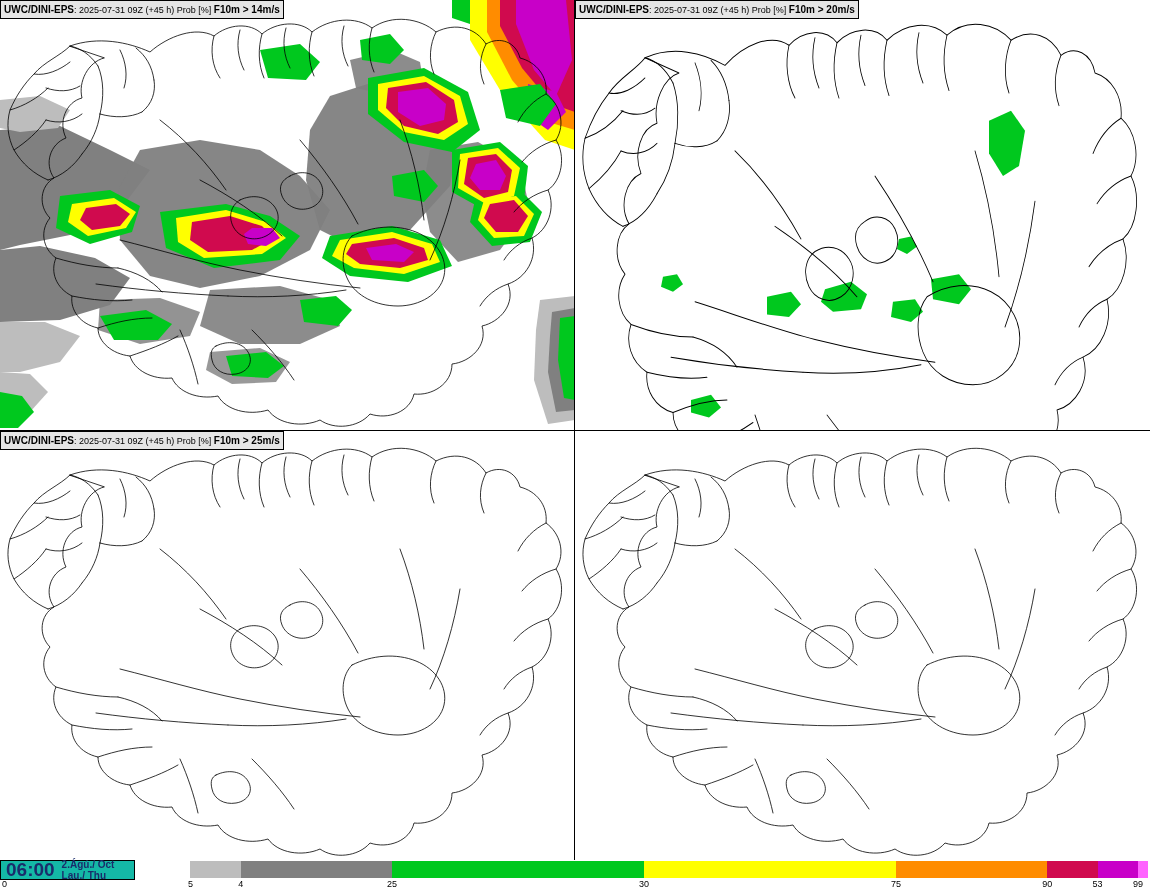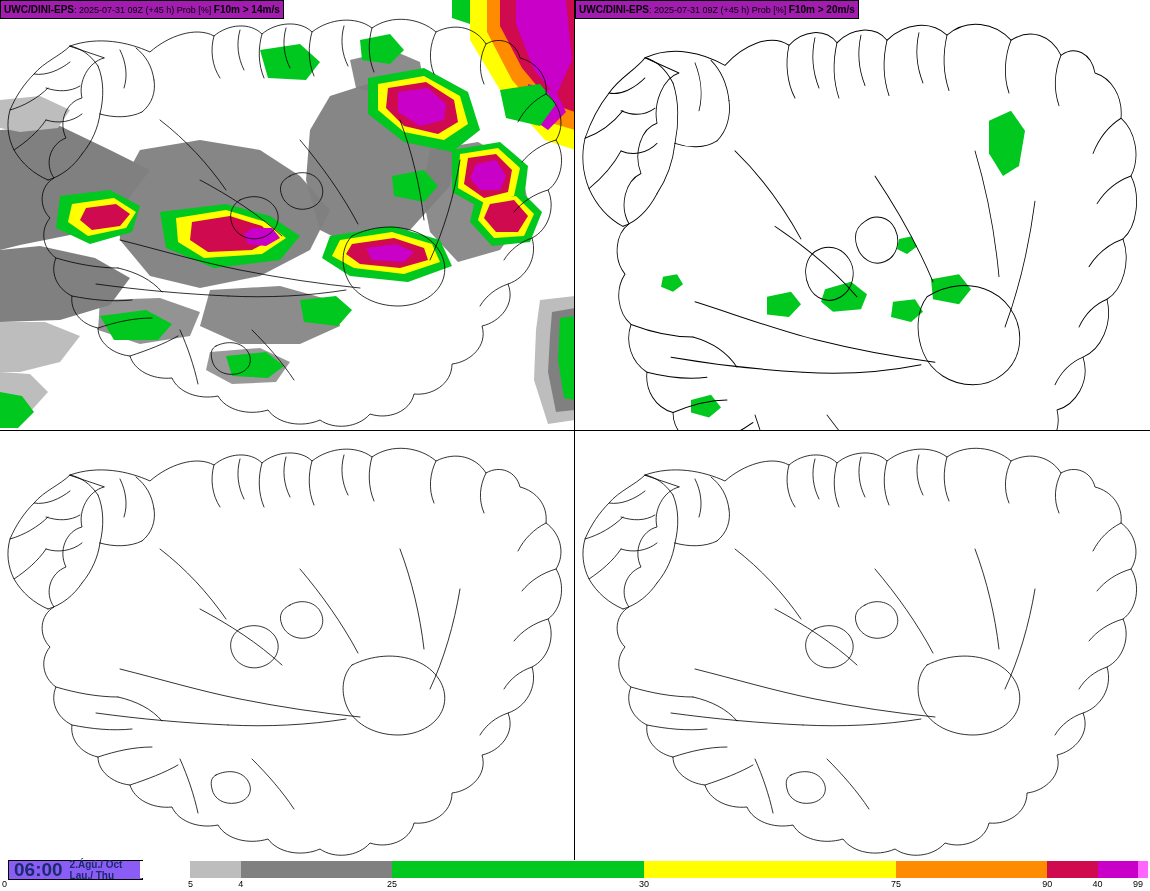--- a/index.html
+++ b/index.html
@@ -9,33 +9,33 @@
 
   .panel{position:absolute;background:#ffffff;overflow:hidden;}
   .p0{left:0;top:0;width:575px;height:431px;}
   .p1{left:575px;top:0;width:575px;height:542px;}
   .p2{left:0;top:431px;width:575px;height:429px;}
   .p3{left:575px;top:431px;width:575px;height:429px;}
 
   .vdiv{position:absolute;left:574px;top:0;width:1px;height:860px;background:#000;}
   .hdiv{position:absolute;left:0;top:430px;width:1150px;height:1px;background:#000;}
 
-  .hdr{position:absolute;left:0;top:0;background:#a21caf;border:1px solid #000;
+  .hdr{position:absolute;left:0;top:0;background:#e5e5e5;border:1px solid #000;
        padding:1px 3px 2px 3px;white-space:nowrap;z-index:40;line-height:11px;}
   .hdr .model{font-size:10px;font-weight:bold;color:#000;}
   .hdr .meta{font-size:9px;color:#000;}
   .hdr .thr{font-size:10px;font-weight:bold;color:#000;}
 
   .mapwrap{position:absolute;left:0;top:0;width:100%;height:100%;}
   .mapsvg{position:absolute;left:0;top:0;width:100%;height:100%;display:block;}
 
   
   .bottom{position:absolute;left:0;top:860px;width:1150px;height:31px;background:#ffffff;}
-  .timebox{position:absolute;left:8px;top:0;width:135px;height:20px;border:1px solid #000;
-           box-sizing:border-box;background:#8b5cf6;display:flex;align-items:center;}
+  .timebox{position:absolute;left:0;top:0;width:135px;height:20px;border:1px solid #000;
+           box-sizing:border-box;background:#14b8a6;display:flex;align-items:center;}
   .timebox .clock{font-size:19px;font-weight:bold;color:#1a2c6b;padding-left:5px;letter-spacing:0px;}
   .timebox .dates{font-size:10px;color:#1a2c6b;font-weight:bold;line-height:11px;padding-left:7px;}
 
   .cbarwrap{position:absolute;left:140px;top:0;width:1008px;height:31px;}
   .cbar{position:absolute;left:0;top:1px;width:1008px;height:17px;display:flex;}
   .cbar div{height:100%;}
   .cticks{position:absolute;left:0;top:19px;width:1008px;height:12px;}
   .cticks span{position:absolute;font-size:9px;color:#000;transform:translateX(-50%);}
   .zerolab{position:absolute;left:2px;top:19px;font-size:9px;color:#000;}
 </style>
@@ -334,20 +334,23 @@
             <path d="M130,356 C148,350 164,344 178,336"></path>
             <path d="M352,236 C372,226 396,224 416,232 C436,240 448,258 444,276
                      C440,294 420,306 398,306 C376,306 356,296 348,280 C340,264 342,246 352,236 Z"></path>
             <path d="M240,200 C252,194 266,196 274,206 C282,216 278,230 266,236 C254,242 240,238 234,228 C228,218 230,206 240,200 Z"></path>
             <path d="M290,176 C300,170 314,172 320,182 C326,192 322,204 310,208 C298,212 286,206 282,196 C278,186 282,180 290,176 Z"></path>
             <path d="M216,346 C228,340 242,342 248,352 C254,362 248,372 236,374 C224,376 214,370 212,360 C210,352 212,348 216,346 Z"></path>
           </g>
         </g>
       </svg>
     </div>
+    <div class="hdr">
+      <span class="model">UWC/DINI-EPS</span><span class="meta">: 2025-07-31 09Z (+45 h) Prob [%] </span><span class="thr">F10m &gt; 25m/s</span>
+    </div>
   </div>
 
   <div class="panel p3">
     <div class="mapwrap">
       <svg class="mapsvg" viewBox="0 0 575 429" preserveAspectRatio="none">
         <g transform="translate(0,-2)">
           <rect x="0" y="0" width="575" height="431" fill="#ffffff"></rect>
           <g fill="none" stroke="#000000" stroke-width="0.8" stroke-linejoin="round" stroke-linecap="round">
             <path d="M70,46 C98,36 128,42 150,52 C168,36 196,26 214,36 C228,24 250,22 262,34
                      C276,22 300,20 312,32 C330,18 356,16 372,28 C392,14 420,18 436,32
@@ -437,18 +440,18 @@
         <div style="flex: 4 0 0px; background: rgb(200, 0, 200);"></div>
         <div style="flex: 1 0 0px; background: rgb(255, 100, 255);"></div>
       </div>
     <div class="cticks">
         <span style="left: 50.4px;">5</span>
         <span style="left: 100.8px;">4</span>
         <span style="left: 252px;">25</span>
         <span style="left: 504px;">30</span>
         <span style="left: 756px;">75</span>
         <span style="left: 907.2px;">90</span>
-        <span style="left: 957.6px;">40</span>
+        <span style="left: 957.6px;">53</span>
         <span style="left: 997.92px; text-align: right;">99</span>
       </div>
     <span class="zerolab" style="left:-138px;">0</span>
   </div>
 </div>
 
 </body></html>

